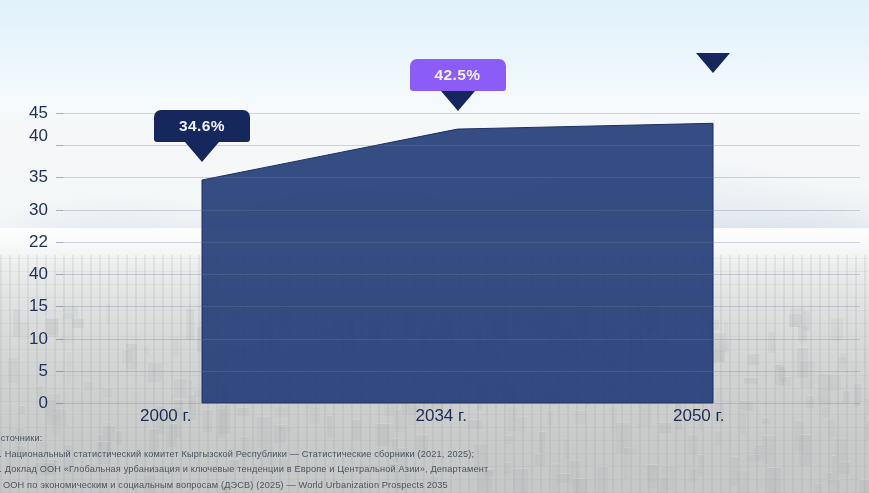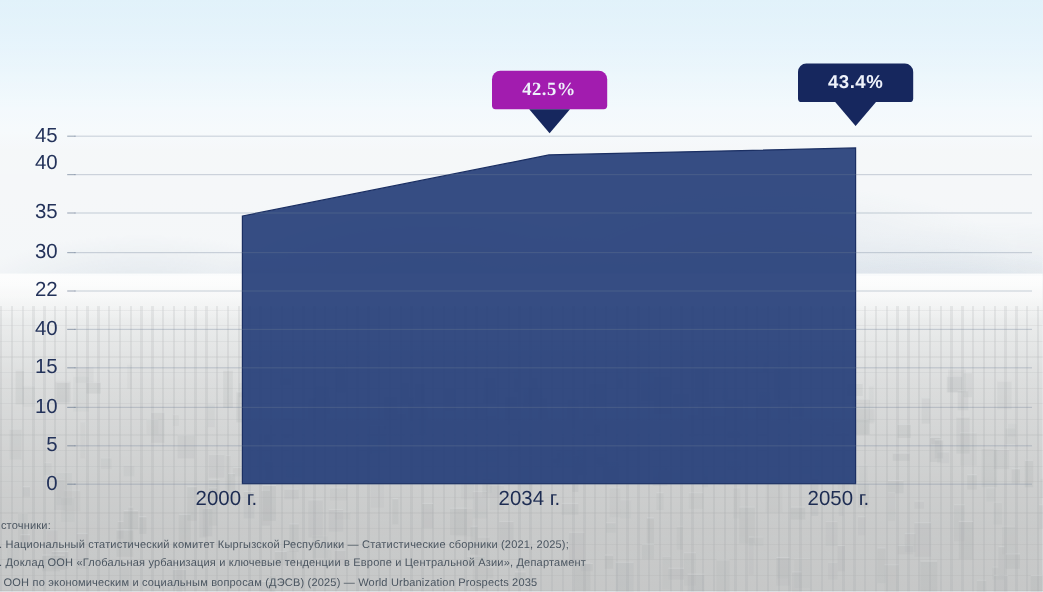--- a/index.html
+++ b/index.html
@@ -413,31 +413,34 @@
       <div class="ylab" style="top: 200.667px;">30</div>
       <div class="gridline" style="top: 177.444px;"></div>
       <div class="tick" style="top: 177.444px;"></div>
       <div class="ylab" style="top: 168.444px;">35</div>
       <div class="gridline" style="top: 145.222px;"></div>
       <div class="tick" style="top: 145.222px;"></div>
       <div class="ylab" style="top: 127px;">40</div>
       <div class="gridline" style="top: 113px;"></div>
       <div class="tick" style="top: 113px;"></div>
       <div class="ylab" style="top: 104px;">45</div>
-      <div class="xlab" style="left: 163px;">2000 г.</div>
+      <div class="xlab" style="left: 140px;">2000 г.</div>
       <div class="xlab" style="left: 415.5px;">2034 г.</div>
       <div class="xlab" style="left: 673px;">2050 г.</div>
     </div>
 
+  <div class="pin" id="pin0" style="left: 154px; top: 110.022px; width: 96px;">
+    <div class="pin-body" style="background: rgb(22, 39, 94); color: rgb(238, 242, 251);">34.6%</div>
+    <div class="pin-tail" style="border-top-color: rgb(22, 39, 94);"></div>
+  </div>
   <div class="pin" id="pin1" style="left: 409.5px; top: 59.1111px; width: 96px;">
-    <div class="pin-body" style="background: #a21caf; color: rgb(238, 242, 251); font-family: Liberation Serif, serif;">42.5%</div>
+    <div class="pin-body" style="background: #8b5cf6; color: rgb(238, 242, 251);">42.5%</div>
     <div class="pin-tail" style="border-top-color: rgb(22, 39, 94);"></div>
   </div>
   <div class="pin" id="pin2" style="left: 665px; top: 53.3111px; width: 96px;">
-    <div class="pin-body" style="background: rgb(22, 39, 94); color: rgb(238, 242, 251);">43.4%</div>
     <div class="pin-tail" style="border-top-color: rgb(22, 39, 94);"></div>
   </div>
 
   <div class="sources">
     <div class="hdr ln">Источники:</div>
     <div class="ln">1. Национальный статистический комитет Кыргызской Республики — Статистические сборники (2021, 2025);</div>
     <div class="ln">2. Доклад ООН «Глобальная урбанизация и ключевые тенденции в Европе и Центральной Азии», Департамент</div>
     <div class="ln ind">ООН по экономическим и социальным вопросам (ДЭСВ) (2025) — World Urbanization Prospects 2035</div>
   </div>
 

